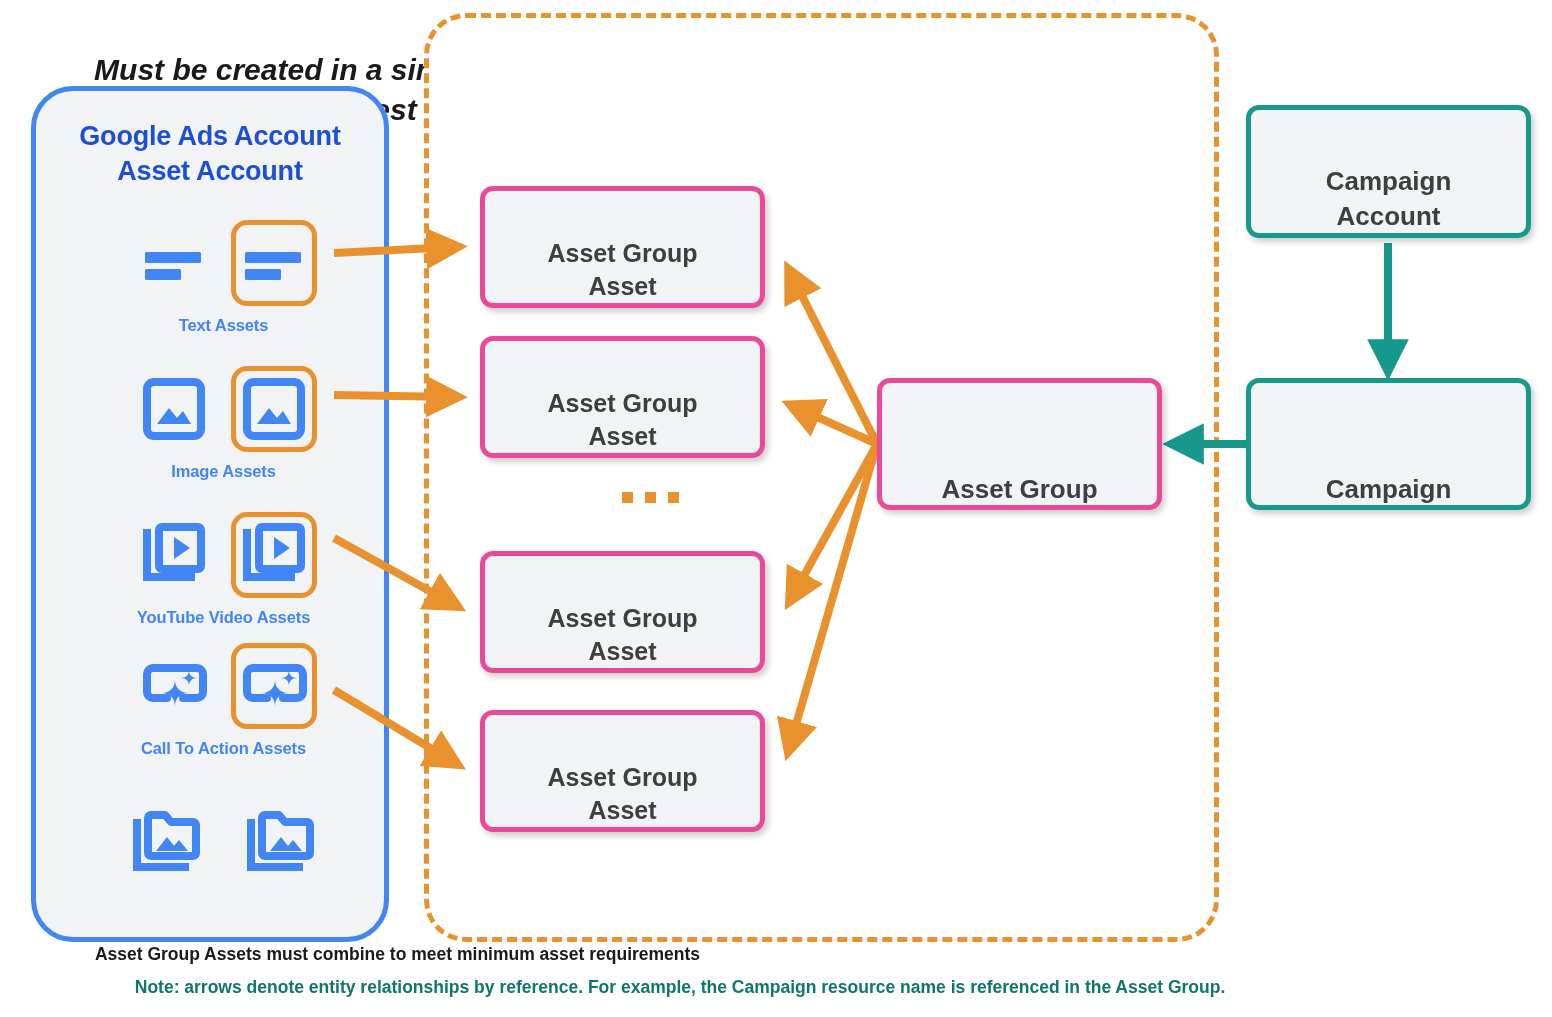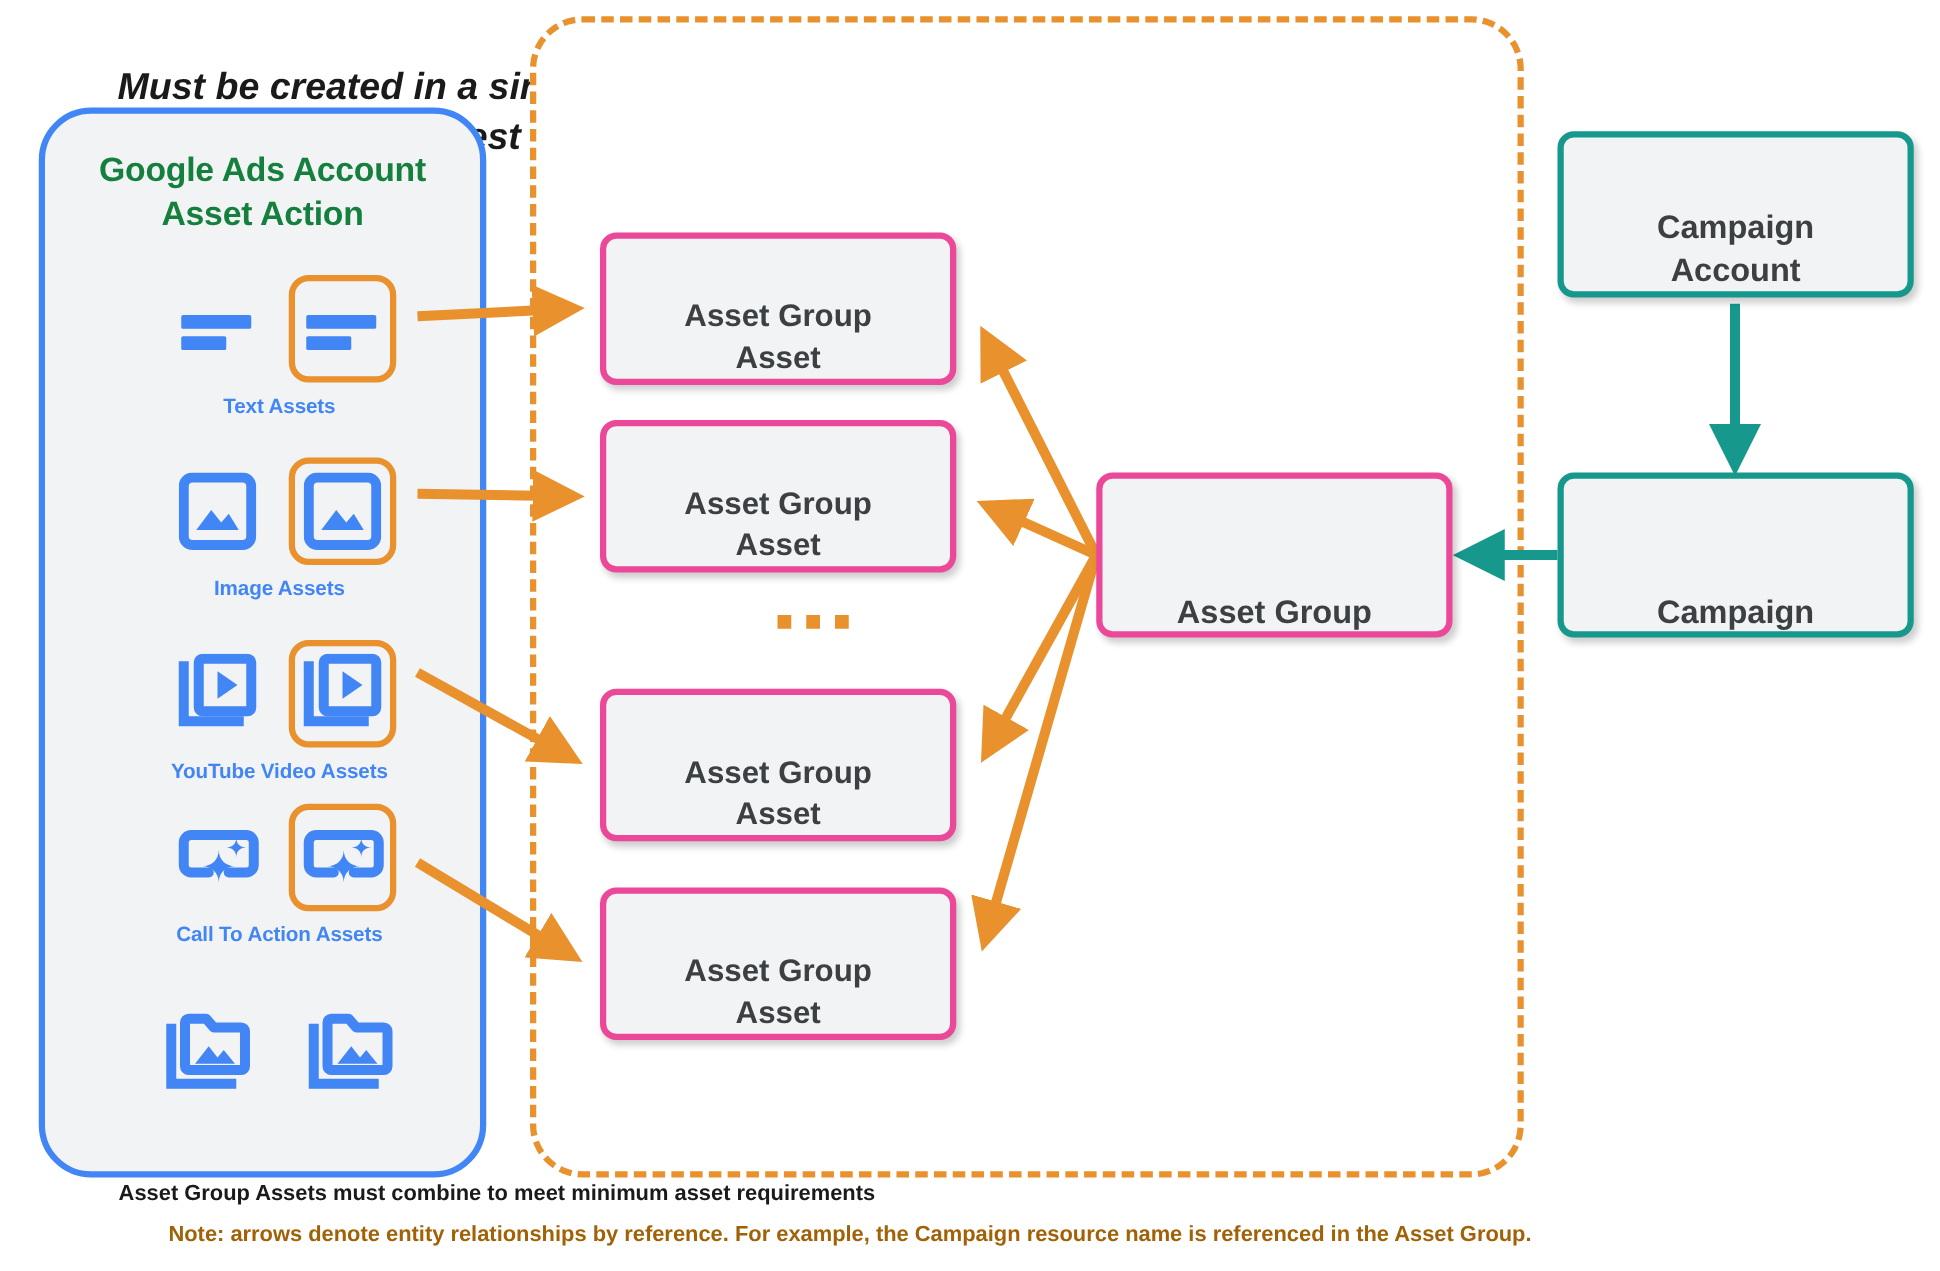--- a/index.html
+++ b/index.html
@@ -19,21 +19,21 @@
     position: absolute; left: 31px; top: 86px;
     width: 358px; height: 856px;
     background: #F1F3F4;
     border: 5px solid #4285F4;
     border-radius: 42px;
     z-index: 2;
   }
   .lib-title {
     position: absolute; left: 0; top: 28px; width: 100%;
     text-align: center;
-    font-size: 27px; font-weight: 700; color: #15803d;
+    font-size: 27px; font-weight: 700; color: #1d4ed8;
     line-height: 1.28; letter-spacing: -0.2px;
   }
 
   .asset-row { position: absolute; left: 0; width: 100%; padding-left: 27px; }
   .icon-pair {
     display: flex; justify-content: center; align-items: center; gap: 14px;
     height: 92px;
   }
   .icon-slot { width: 86px; height: 86px; display: flex; align-items: center; justify-content: center; }
   .icon-slot.boxed {
@@ -107,34 +107,34 @@
   #ellipsis {
     position: absolute; left: 622px; top: 492px;
     display: flex; gap: 12px; z-index: 8;
   }
   #ellipsis i { display: block; width: 11px; height: 11px; background: #E8912D; }
 
   
   #bottom-note {
     position: absolute; left: 0; top: 977px; width: 1360px;
     text-align: center;
-    font-size: 17.5px; font-weight: 700; color: #a16207;
+    font-size: 17.5px; font-weight: 700; color: #0f766e;
   }
 </style>
 </head>
 <body>
 
 <div id="stage">
 
   <div class="mutate-box"></div>
 
   <div class="lib-panel">
     <div class="lib-title">
       <div>Google Ads Account</div>
-      <div>Asset Action</div>
+      <div>Asset Account</div>
     </div>
 
     <div class="asset-row" style="top:126px">
       <div class="icon-pair">
         <div class="icon-slot">
           <svg width="62" height="48" viewBox="0 0 62 48" aria-hidden="true">
             <rect x="2" y="13" width="56" height="11" rx="1.5" fill="#4285F4"></rect>
             <rect x="2" y="30" width="36" height="11" rx="1.5" fill="#4285F4"></rect>
           </svg>
         </div>

